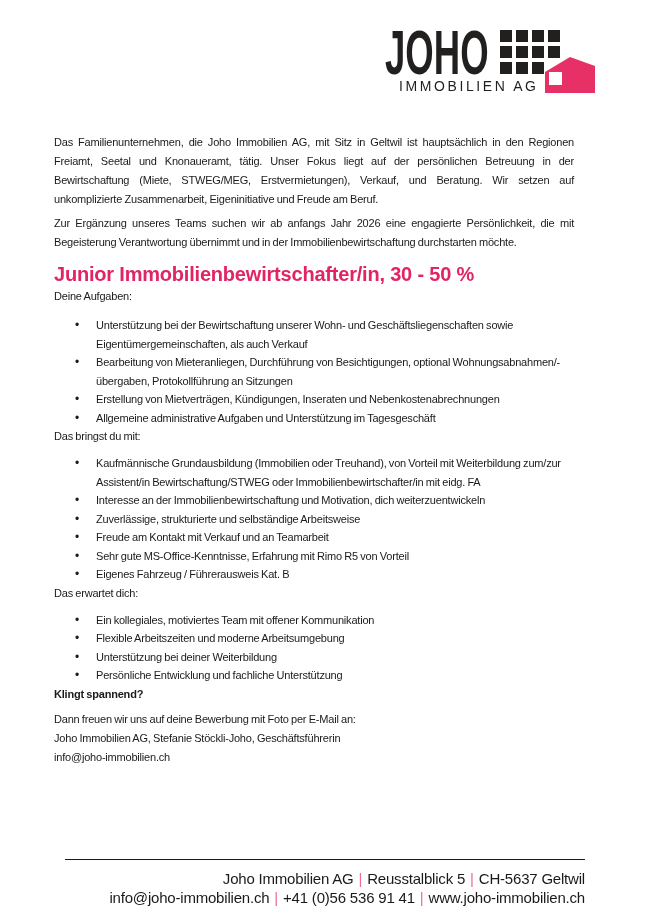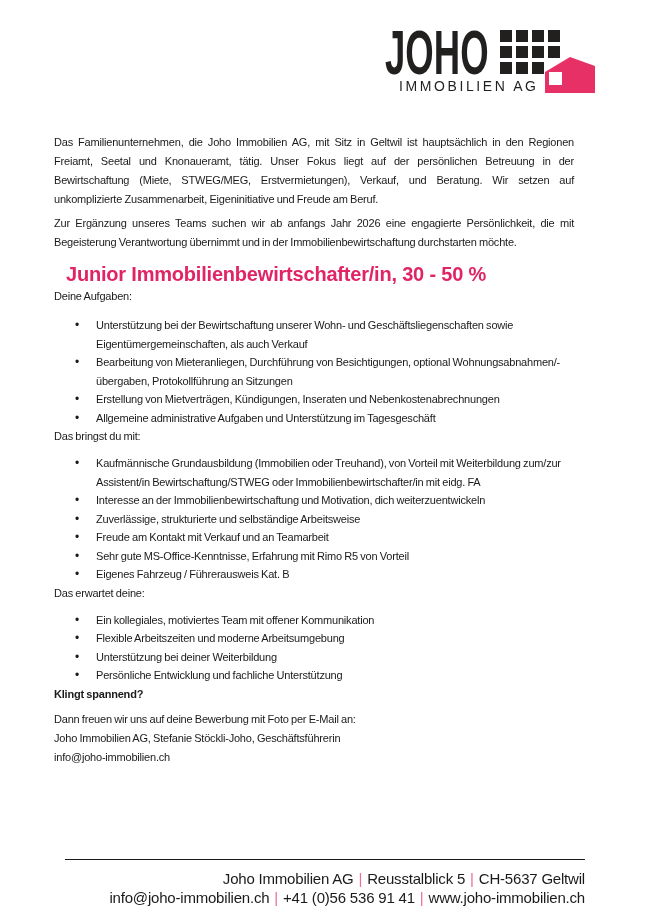--- a/index.html
+++ b/index.html
@@ -35,21 +35,21 @@
   
   .content {
     position:absolute; left:54px; top:0; width:520px;
     font-size:11px; line-height:19px; letter-spacing:-0.2px; word-spacing:-0.5px;
   }
   .content p { margin:0; }
   .intro-1 { margin-top:133px !important; text-align:justify; }
   .intro-2 { margin-top:5px !important; text-align:justify; }
 
   .job-title {
-    margin:9px 12px 0; font-size:20px; line-height:26px; font-weight:700;
+    margin:9px 0 0; font-size:20px; line-height:26px; font-weight:700;
     letter-spacing:-0.2px; word-spacing:0; color:#e02465; white-space:nowrap;
   }
 
   .sec-label { margin:0; }
   .lbl-tasks   { margin-top:14px; }
   .lbl-profile { margin-top:11px; }
   .lbl-offer   { margin-top:16px; }
   .lbl-closing { margin-top:18px; font-weight:700; }
 
   ul.bullets { list-style:none; margin:10px 0 0; padding:0; }
@@ -116,21 +116,21 @@
     <p class="sec-label lbl-profile">Das bringst du mit:</p>
     <ul class="bullets profile-list">
       <li>Kaufmännische Grundausbildung (Immobilien oder Treuhand), von Vorteil mit Weiterbildung zum/zur Assistent/in Bewirtschaftung/STWEG oder Immobilienbewirtschafter/in mit eidg. FA</li>
       <li>Interesse an der Immobilienbewirtschaftung und Motivation, dich weiterzuentwickeln</li>
       <li>Zuverlässige, strukturierte und selbständige Arbeitsweise</li>
       <li>Freude am Kontakt mit Verkauf und an Teamarbeit</li>
       <li>Sehr gute MS-Office-Kenntnisse, Erfahrung mit Rimo R5 von Vorteil</li>
       <li>Eigenes Fahrzeug / Führerausweis Kat. B</li>
     </ul>
 
-    <p class="sec-label lbl-offer">Das erwartet deine:</p>
+    <p class="sec-label lbl-offer">Das erwartet dich:</p>
     <ul class="bullets offer-list">
       <li>Ein kollegiales, motiviertes Team mit offener Kommunikation</li>
       <li>Flexible Arbeitszeiten und moderne Arbeitsumgebung</li>
       <li>Unterstützung bei deiner Weiterbildung</li>
       <li>Persönliche Entwicklung und fachliche Unterstützung</li>
     </ul>
 
     <p class="sec-label lbl-closing">Klingt spannend?</p>
     <div class="closing-block">
       <div>Dann freuen wir uns auf deine Bewerbung mit Foto per E-Mail an:</div>

